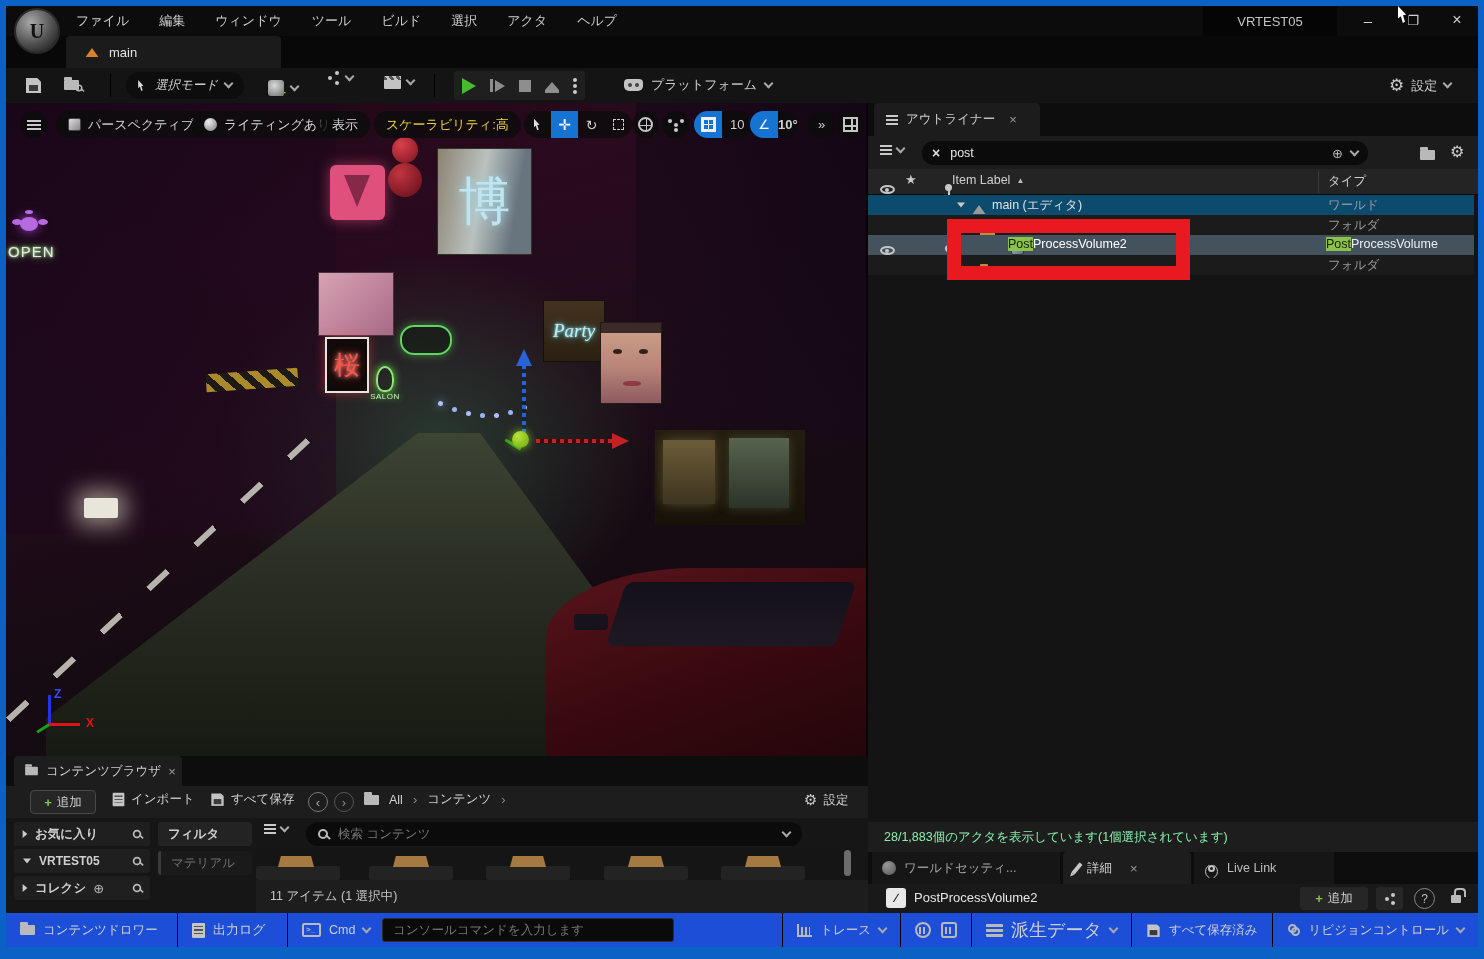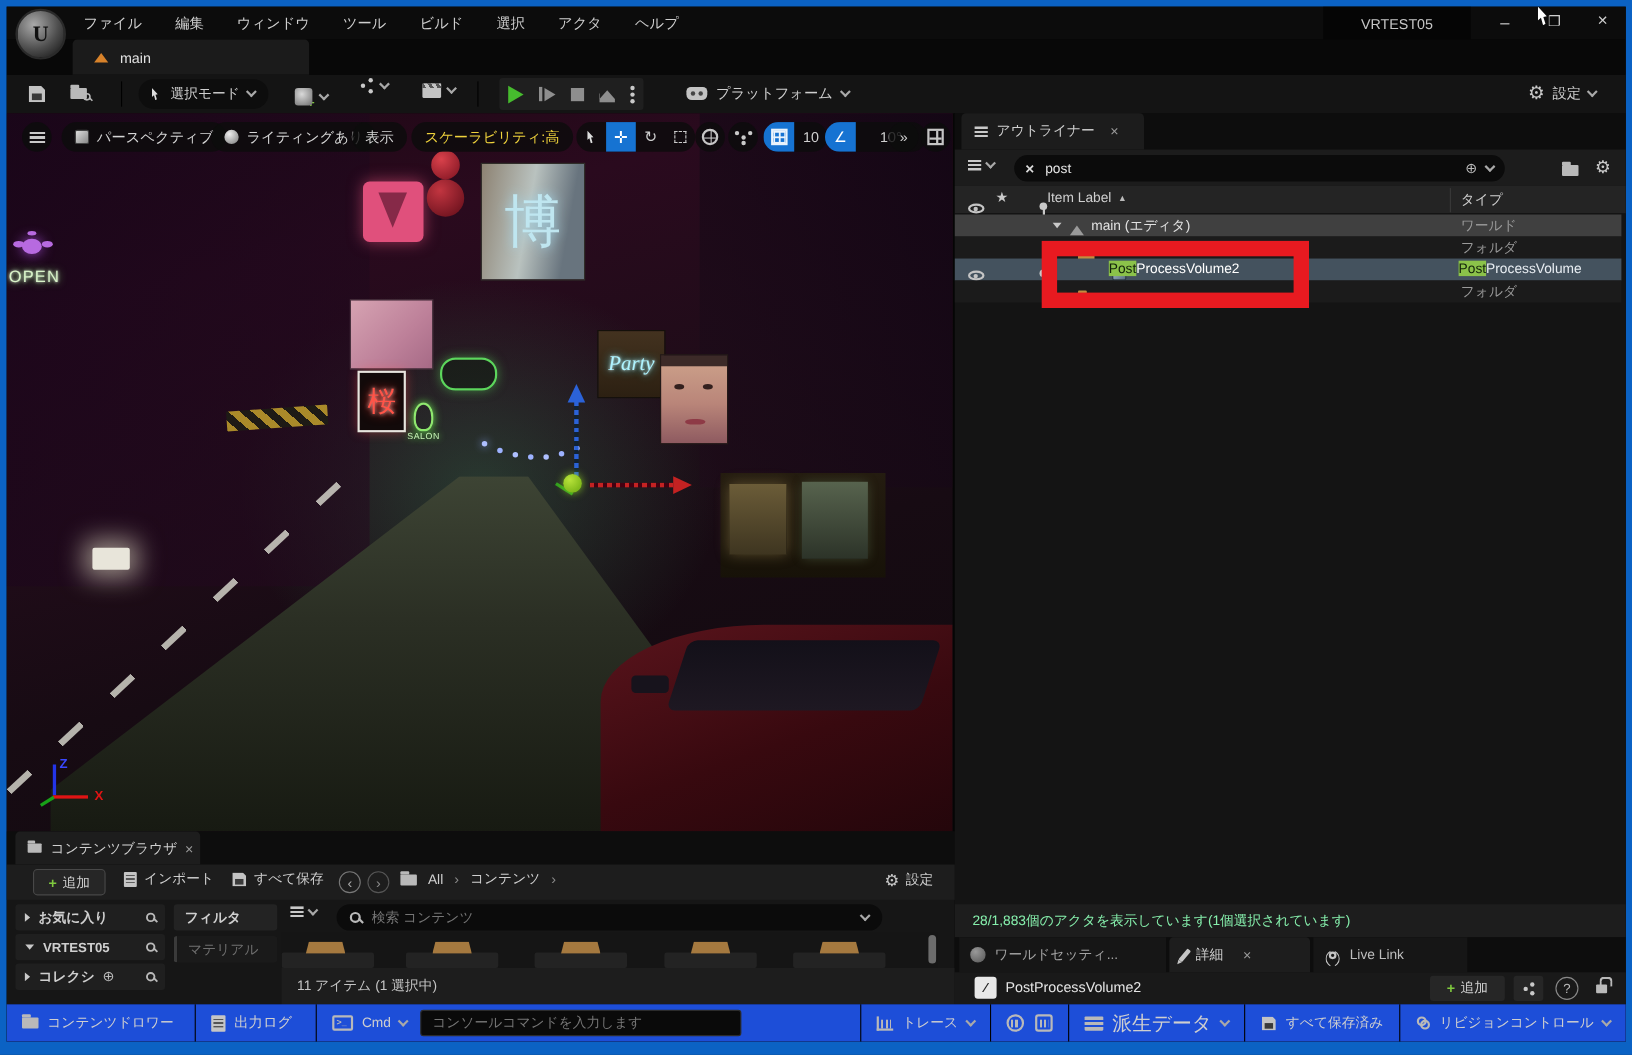--- a/index.html
+++ b/index.html
@@ -99,21 +99,21 @@
 
   <div class="abs" style="left:0;top:62px;width:1472px;height:35px;background:#141414;">
     <div class="abs i floppy" style="left:20px;top:10px;"></div>
     <div class="abs row" style="left:58px;top:9px;gap:2px;">
           <span class="i folder gray"></span>
           <span class="i mag" style="margin-left:-7px;margin-top:6px;transform:scale(.7);"></span>
         </div>
     <div class="abs" style="left:104px;top:6px;width:1px;height:23px;background:#000;"></div>
     <div class="abs row" style="left:120px;top:4px;width:118px;height:27px;background:#0d0d0d;border-radius:14px;padding:0 10px;gap:7px;">
       <span class="i pointer" style="transform:scale(.65);filter:none;background:#dcdcdc;"></span>
-      <span style="font-size:12.5px;">選択モード</span>
+      <span style="font-size:12.5px;font-style:italic;">選択モード</span>
       <span class="chev"></span>
     </div>
     <div class="abs row" style="left:262px;top:8px;gap:5px;">
       <span class="i" style="width:16px;height:16px;background:radial-gradient(circle at 40% 35%,#d9d9d9,#6e6e6e);border-radius:3px;"></span>
       <span style="color:#7fc93e;font-weight:bold;margin-left:-10px;margin-top:10px;font-size:12px;">+</span>
       <span class="chev"></span>
     </div>
     <div class="abs row" style="left:322px;top:8px;gap:6px;">
       <span class="i dots3" style="box-shadow:7px 5px 0 #c9c9c9,7px -5px 0 #c9c9c9;"></span>
       <span class="chev" style="margin-left:8px;"></span>
@@ -249,21 +249,21 @@
           <span class="i snapdots"></span>
         </div>
     <div class="abs row" style="left:688px;top:8px;height:27px;background:rgba(12,12,12,.82);border-radius:14px;overflow:hidden;">
       <span class="row" style="width:28px;height:27px;justify-content:center;background:#1673d2;">
             <span class="i grid9"></span>
           </span>
       <span class="row" style="padding:0 8px;">10</span>
     </div>
     <div class="abs row" style="left:744px;top:8px;height:27px;background:rgba(12,12,12,.82);border-radius:14px;overflow:hidden;">
       <span class="row" style="width:28px;height:27px;justify-content:center;background:#1673d2;color:#fff;font-size:13px;">∠</span>
-      <span class="row" style="padding:0 22px;">10°</span>
+      <span class="row" style="padding:0 0;font-weight:bold;">10°</span>
     </div>
     <div class="abs circ" style="left:802px;top:8px;width:27px;height:27px;color:#ccc;">»</div>
     <div class="abs circ" style="left:831px;top:8px;width:27px;height:27px;">
           <span class="i quad"></span>
         </div>
   </div>
 
   <div class="abs" style="left:0;top:750px;width:862px;height:157px;background:#161616;">
     <div class="abs" style="left:0;top:0;width:862px;height:30px;background:#0d0d0d;">
       <div class="abs row" style="left:8px;top:0;width:168px;height:30px;background:#1d1d1d;border-radius:4px 4px 0 0;padding-left:10px;gap:7px;">
@@ -376,21 +376,21 @@
       <span class="abs" style="left:37px;top:3px;color:#c9c9c9;">★</span>
       <span class="abs i pin" style="left:62px;top:6px;"></span>
       <span class="abs row" style="left:84px;top:4px;gap:6px;">
             <span style="font-size:12.5px;color:#cfcfcf;">Item Label</span>
             <span style="font-size:8px;color:#bbb;">▲</span>
           </span>
       <span class="abs" style="left:450px;top:2px;width:1px;height:22px;background:#3a3a3a;"></span>
       <span class="abs" style="left:460px;top:4px;font-size:12.5px;color:#cfcfcf;">タイプ</span>
     </div>
 
-    <div class="abs row" style="left:0;top:92px;width:606px;height:20px;background:#404040;">
+    <div class="abs row" style="left:0;top:92px;width:606px;height:20px;background:#0c4a6e;">
       <span class="abs tri-d" style="left:88px;top:7px;transform:scale(.8);"></span>
       <span class="abs i mtn" style="left:103px;top:4px;transform:scale(.8);"></span>
       <span class="abs" style="left:124px;top:2px;font-size:12.5px;color:#e2e2e2;">main (エディタ)</span>
       <span class="abs" style="left:460px;top:2px;font-size:12.5px;color:#9a9a9a;">ワールド</span>
     </div>
     <div class="abs row" style="left:0;top:112px;width:606px;height:20px;background:#1b1b1b;">
       <span class="abs i folder" style="left:112px;top:7px;"></span>
       <span class="abs" style="left:134px;top:2px;font-size:12.5px;"></span>
       <span class="abs" style="left:460px;top:2px;font-size:12.5px;color:#9a9a9a;">フォルダ</span>
     </div>

